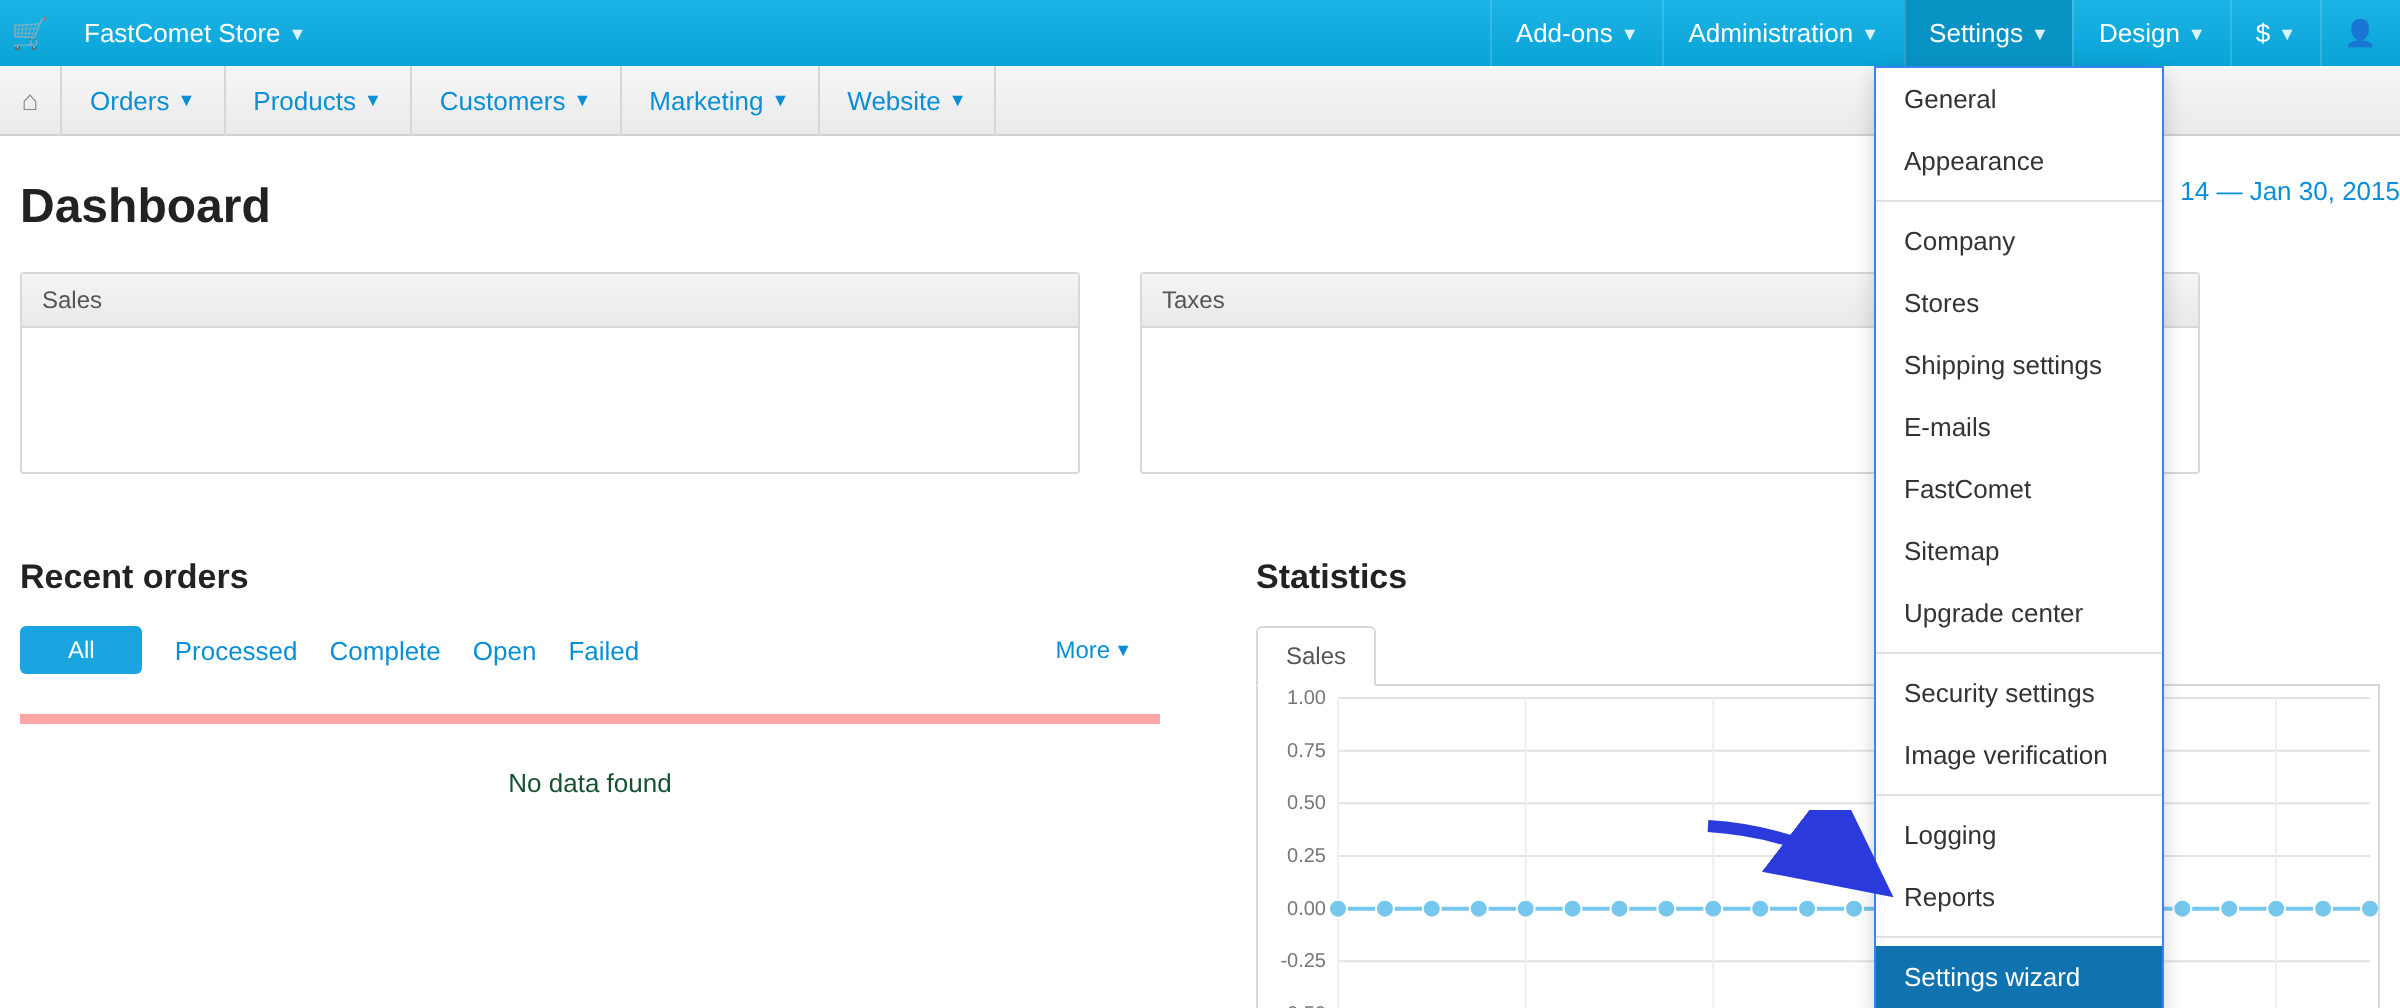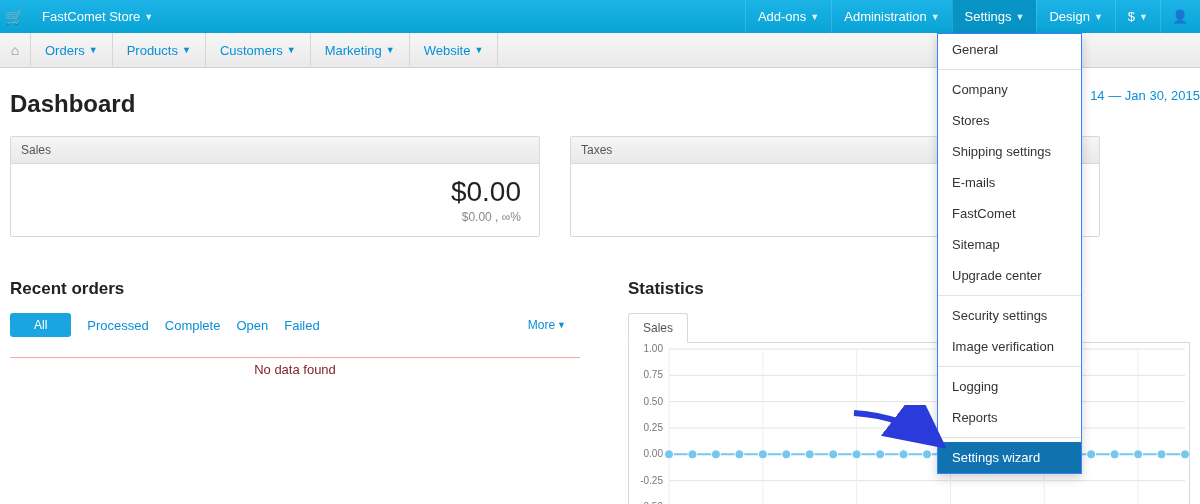--- a/index.html
+++ b/index.html
@@ -33,21 +33,21 @@
   .sub { font-size:12px; color:#888; margin-top:2px;}
   
   .row2 { display:flex; margin-top:42px;}
   .left { width:590px;}
   .right { flex:1; padding-left:48px;}
   h2 { font-size:17px; font-weight:bold; color:#222; margin-bottom:14px;}
   .filters { display:flex; align-items:center; gap:16px; margin-bottom:20px;}
   .pill { background:#1ba5e0; color:#fff; padding:5px 24px; border-radius:3px; font-size:12px;}
   .flink { color:#0a8fd6; font-size:13px; cursor:pointer;}
   .more { margin-left:auto; color:#0a8fd6; font-size:12px; display:flex; align-items:center; gap:2px; padding-right:14px;}
-  .nodata { text-align:center; color:#7f1d1d; font-size:13px; margin-top:20px; border-top:1px solid #fca5a5; padding-top:4px;}
+  .nodata { text-align:center; color:#14532d; font-size:13px; margin-top:20px; border-top:5px solid #fca5a5; padding-top:22px;}
   
   .tab { display:inline-block; border:1px solid #d8d8d8; border-bottom:1px solid #fff; padding:7px 14px; font-size:12px; color:#555; border-radius:3px 3px 0 0; background:#fff; position:relative; z-index:2;}
   .chart { border:1px solid #d8d8d8; margin-top:-1px; background:#fff; position:relative; }
   
   .dropdown { position:absolute; top:33px; left:937px; width:145px; background:#fff; border:1px solid #3b82f6; box-shadow:0 4px 10px rgba(0,0,0,.18); z-index:40;}
   .dropdown .ditem { padding:8px 14px; font-size:13px; color:#333; cursor:pointer;}
   .dropdown .dsep { height:1px; background:#e2e2e2; margin:4px 0;}
   .dropdown .ditem.sel { background:#1073b0; color:#fff;}
   
   .arrow { position:absolute; top:405px; left:846px; z-index:60; pointer-events:none;}
@@ -82,20 +82,21 @@
       <span>$</span>
       <span class="caret">▼</span>
     </div>
   <div class="usercell">
     <span>👤</span>
   </div>
 </div>
 
 <div class="dropdown" id="dd">
     <div class="ditem">General</div>
+    <div class="ditem">Appearance</div>
     <div class="dsep"></div>
     <div class="ditem">Company</div>
     <div class="ditem">Stores</div>
     <div class="ditem">Shipping settings</div>
     <div class="ditem">E-mails</div>
     <div class="ditem">FastComet</div>
     <div class="ditem">Sitemap</div>
     <div class="ditem">Upgrade center</div>
     <div class="dsep"></div>
     <div class="ditem">Security settings</div>
@@ -133,24 +134,20 @@
     </div>
 </div>
 
 <div class="page">
   <div class="daterange">14 — Jan 30, 2015</div>
   <h1>Dashboard</h1>
 
   <div class="cards">
     <div class="card">
       <div class="ch">Sales</div>
-      <div class="cb">
-        <div class="bignum">$0.00</div>
-        <div class="sub">$0.00 , ∞%</div>
-      </div>
     </div>
     <div class="card">
       <div class="ch">Taxes</div>
       <div class="cb">
         <div class="bignum">$0.0</div>
         <div class="sub">$0.00 , ∞</div>
       </div>
     </div>
   </div>
 

